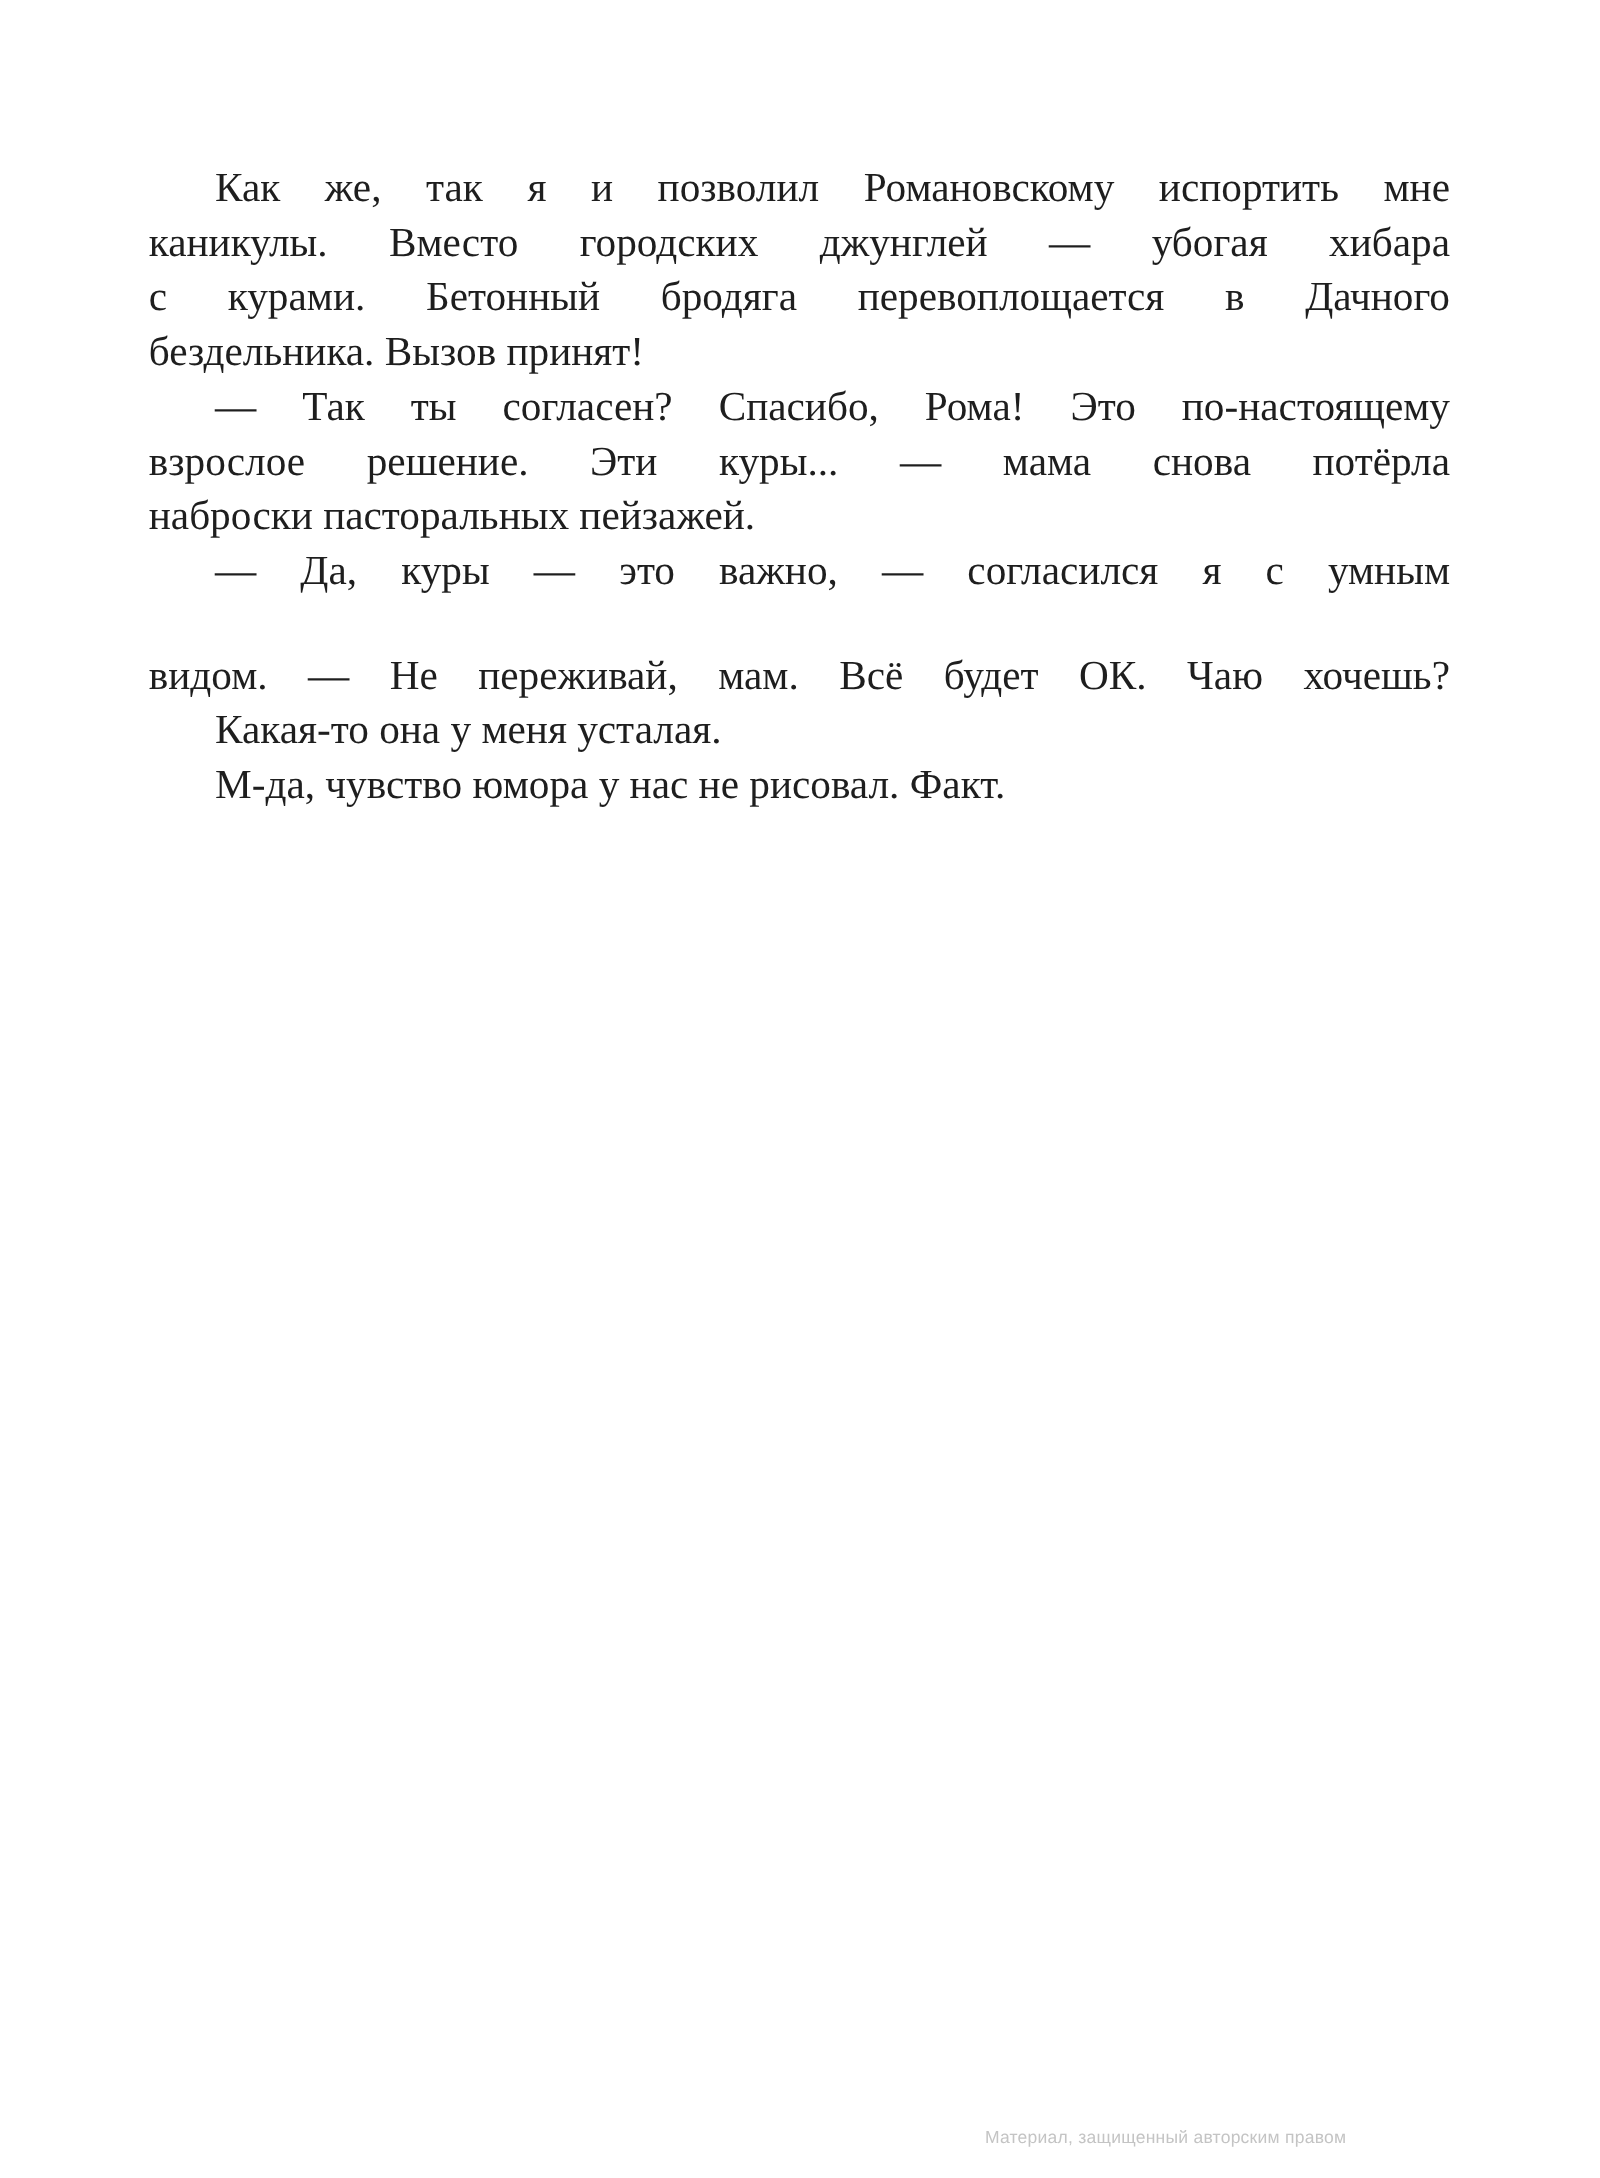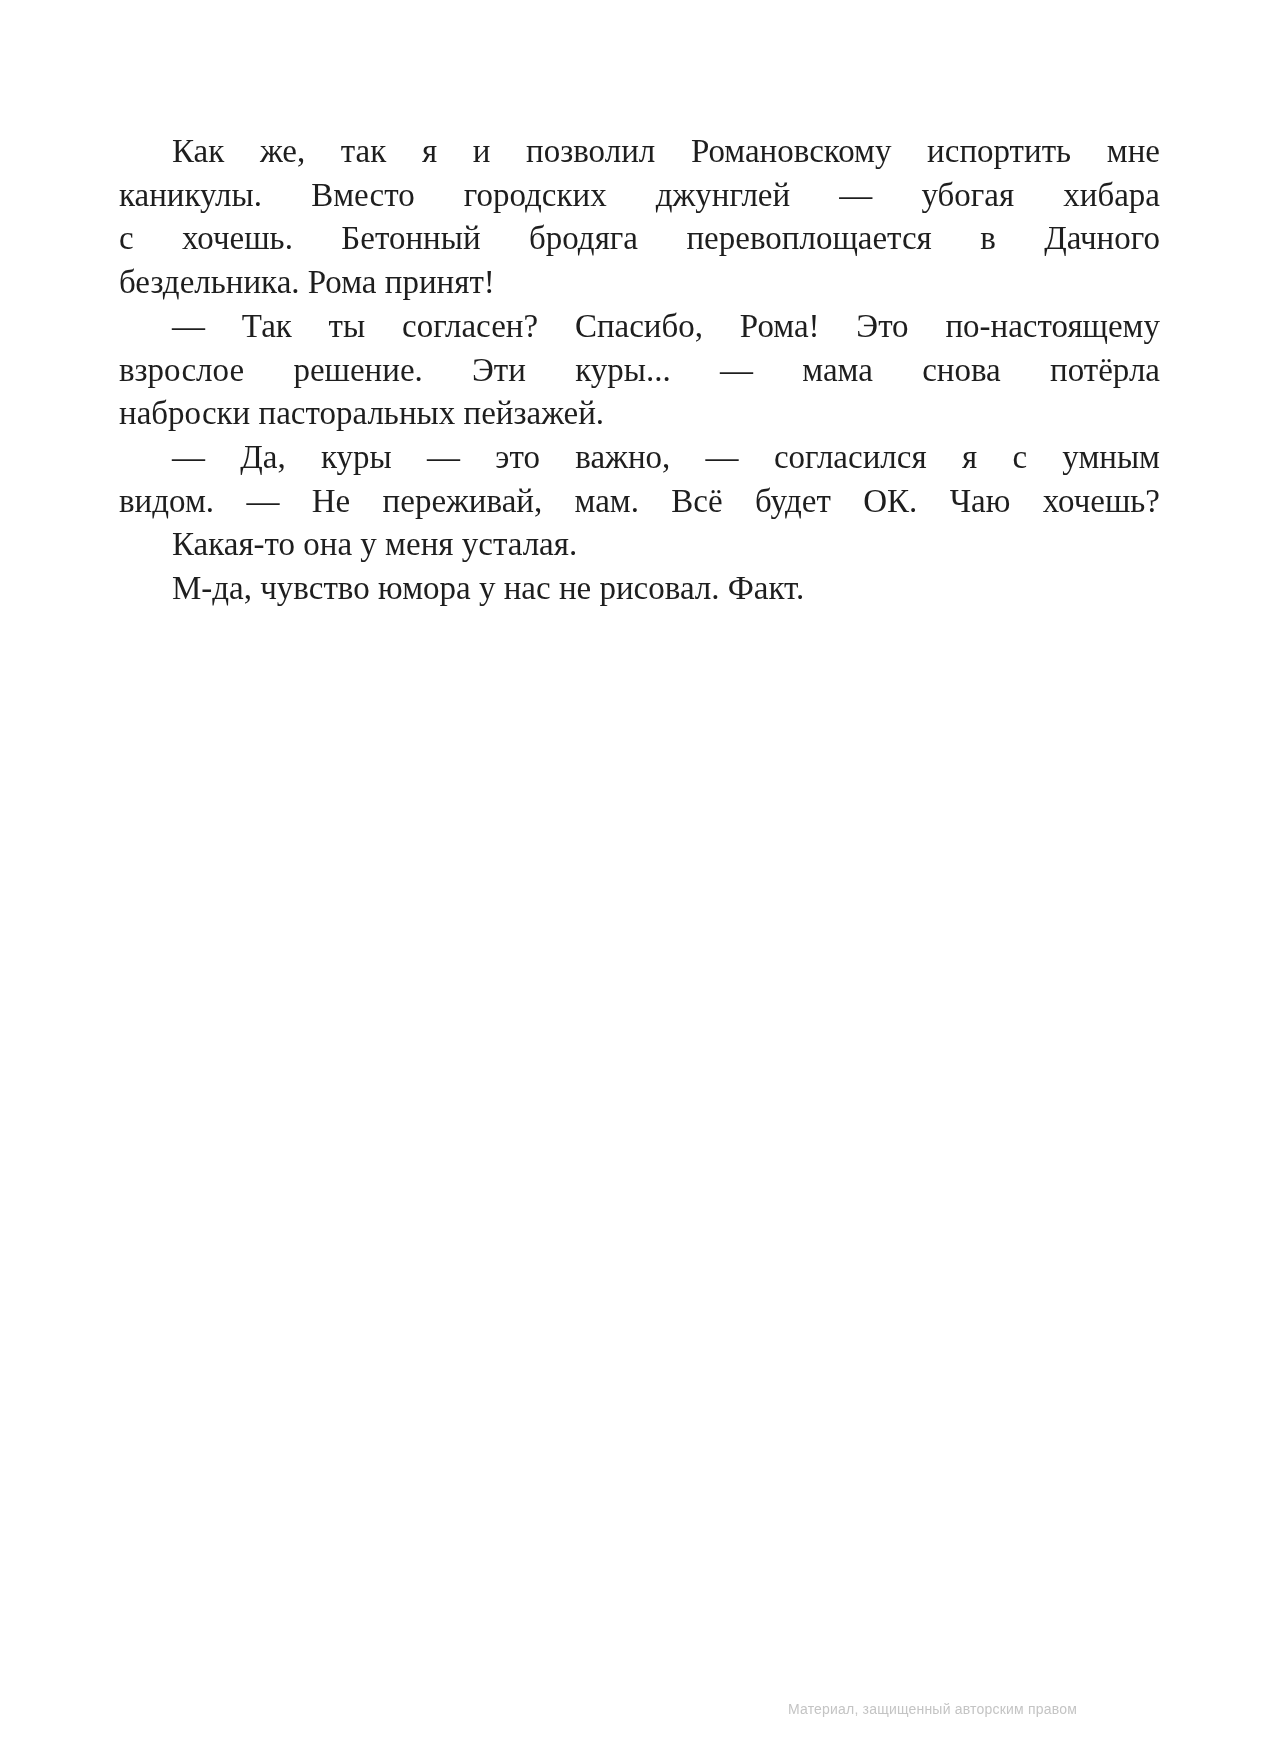--- a/index.html
+++ b/index.html
@@ -33,42 +33,43 @@
     width: 100%;
   }
   .line.first { text-indent: 53px; }
   .line.final {
     text-align: left;
     text-align-last: left;
   }
   .line.final.fill {
     text-align: justify;
     text-align-last: justify;
+    margin-top: 40px;
   }
   .copyright {
     position: absolute;
     top: 1698px;
     right: 15px;
     font-family: "Liberation Sans", "DejaVu Sans", sans-serif;
     font-size: 14px;
     line-height: 22px;
     color: #c4c4c4;
     letter-spacing: 0.2px;
   }
 </style>
 </head>
 <body>
 
 <div class="page">
   <main class="text-block" id="text-block">
       <div class="para">
         <div class="line first">Как же, так я и позволил Романовскому испортить мне</div>
         <div class="line">каникулы. Вместо городских джунглей — убогая хибара</div>
-        <div class="line">с хочешь. Бетонный бродяга перевоплощается в Дачного</div>
-        <div class="line final">бездельника. Рома принят!</div>
+        <div class="line">с курами. Бетонный бродяга перевоплощается в Дачного</div>
+        <div class="line final">бездельника. Вызов принят!</div>
       </div>
       <div class="para">
         <div class="line first">— Так ты согласен? Спасибо, Рома! Это по-настоящему</div>
         <div class="line">взрослое решение. Эти куры... — мама снова потёрла</div>
         <div class="line final">наброски пасторальных пейзажей.</div>
       </div>
       <div class="para">
         <div class="line first">— Да, куры — это важно, — согласился я с умным</div>
         <div class="line final fill">видом. — Не переживай, мам. Всё будет ОК. Чаю хочешь?</div>
       </div>

